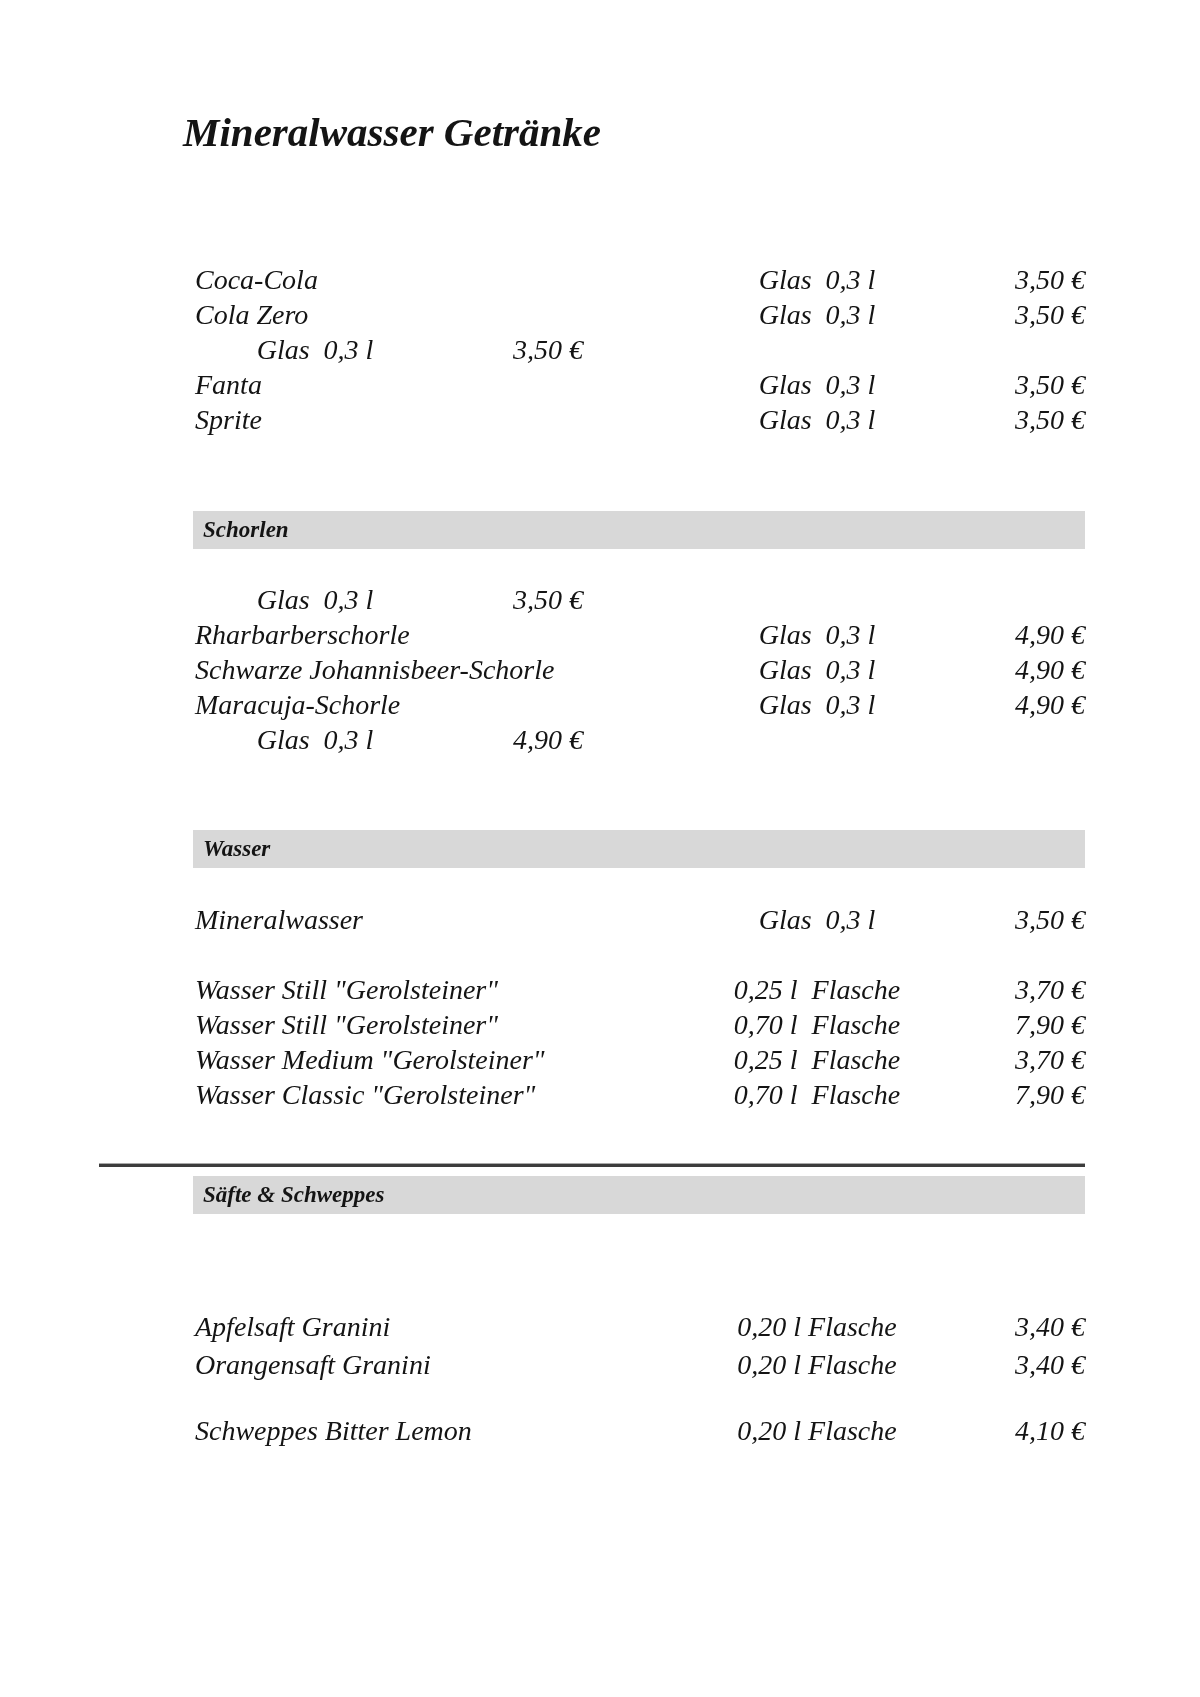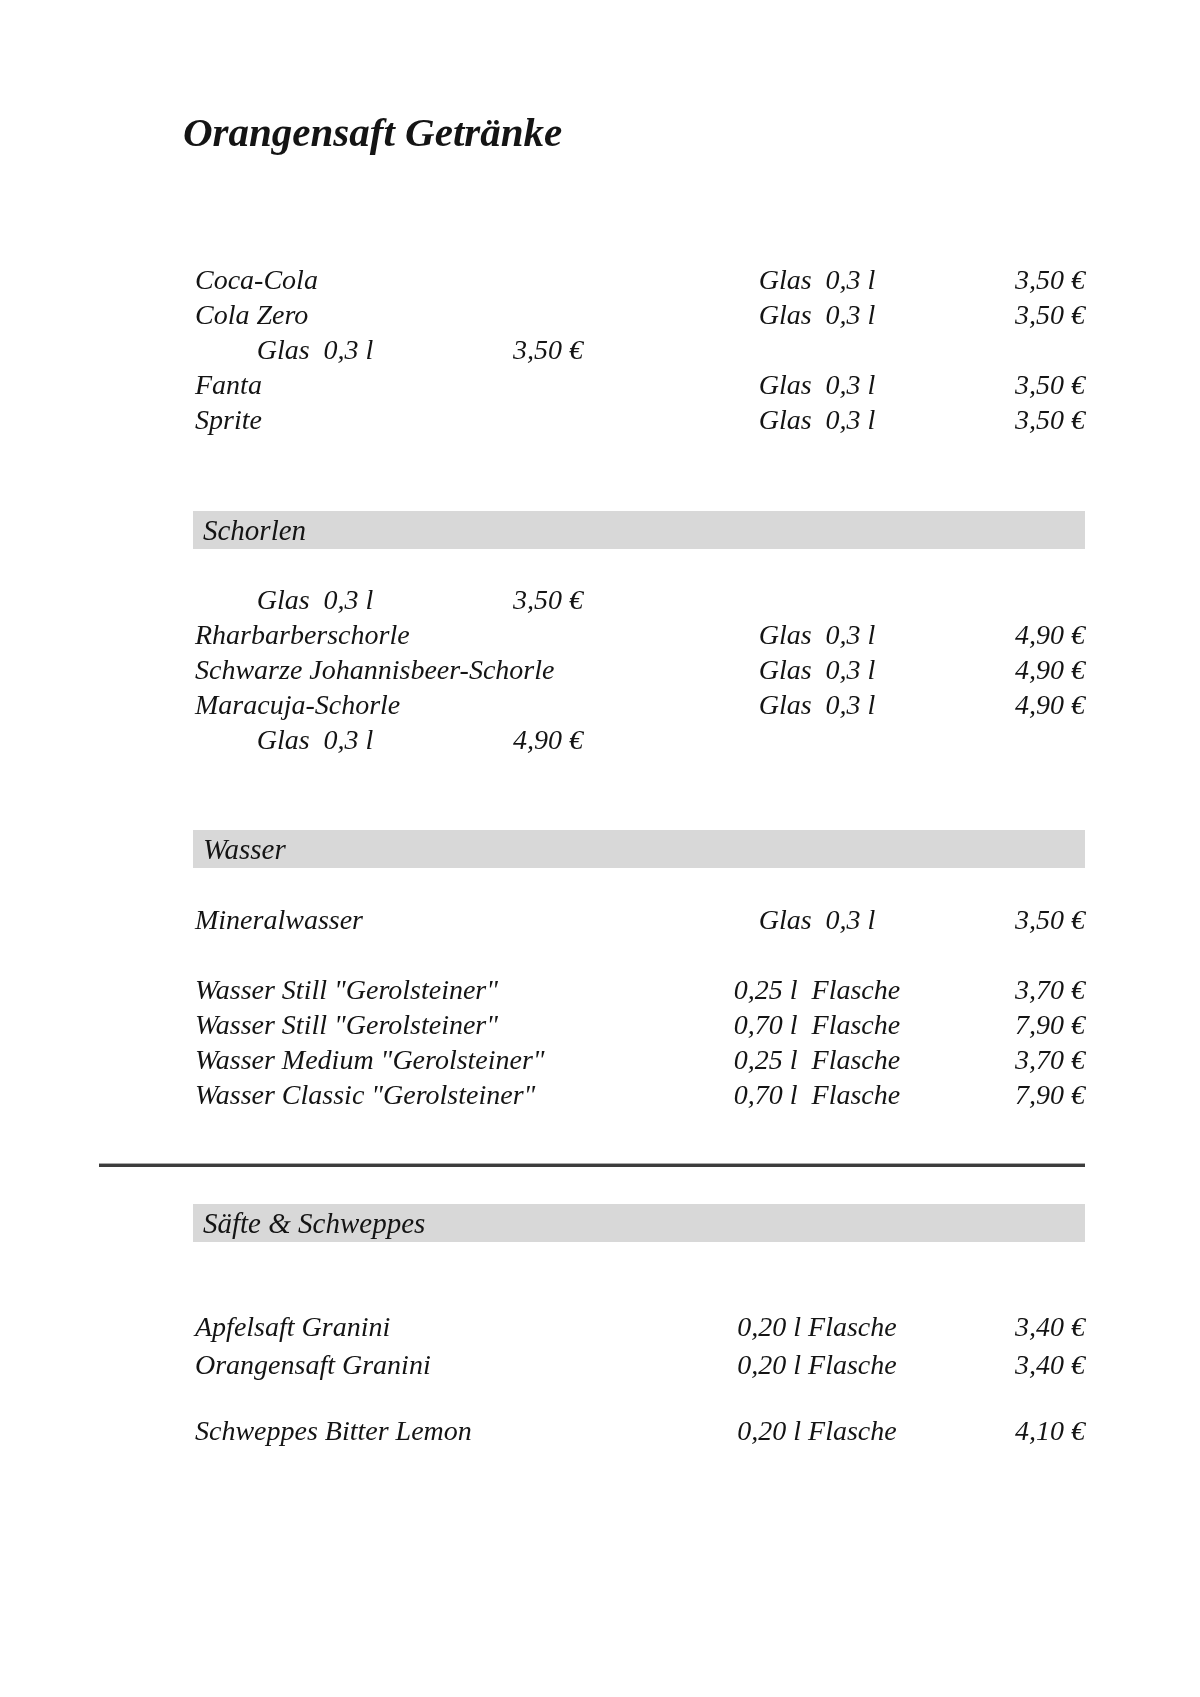--- a/index.html
+++ b/index.html
@@ -38,42 +38,42 @@
   }
   .row .name  { flex: 1; text-align: left; white-space: pre; }
   .row .size  { width: 240px; text-align: center; white-space: pre; }
   .row .price { width: 148px; text-align: right; white-space: pre; font-family: Liberation Serif, serif; }
 
   .bar {
     left: 193px;
     width: 892px;
     height: 38px;
     background: #d8d8d8;
-    font-size: 29px;
-    font-weight: normal;
+    font-size: 23px;
+    font-weight: bold;
     line-height: 38px;
     padding-left: 10px;
     box-sizing: border-box;
   }
 
   .divider {
     left: 99px;
     top: 1164px;
     width: 986px;
     height: 3px;
     background: #3c3c3c;
     box-shadow: 0 -1px 0 #a9a9a9;
   }
 </style>
 </head>
 <body>
 
 <div class="page">
 
-  <div class="title abs">Orangensaft Getränke</div>
+  <div class="title abs">Mineralwasser Getränke</div>
 
   <div class="group abs" style="top:262px">
     <div class="row">
       <span class="name">Coca-Cola</span>
       <span class="size">Glas  0,3 l</span>
       <span class="price">3,50 €</span>
     </div>
     <div class="row">
       <span class="name">Cola Zero</span>
       <span class="size">Glas  0,3 l</span>
@@ -155,21 +155,21 @@
     </div>
     <div class="row">
       <span class="name">Wasser Classic "Gerolsteiner"</span>
       <span class="size">0,70 l  Flasche</span>
       <span class="price">7,90 €</span>
     </div>
   </div>
 
   <div class="divider abs"></div>
 
-  <div class="bar abs" style="top:1204px">
+  <div class="bar abs" style="top:1176px">
     <span>Säfte &amp; Schweppes</span>
   </div>
 
   <div class="group wide-rows abs" style="top:1308px">
     <div class="row">
       <span class="name">Apfelsaft Granini</span>
       <span class="size">0,20 l Flasche</span>
       <span class="price">3,40 €</span>
     </div>
     <div class="row">

